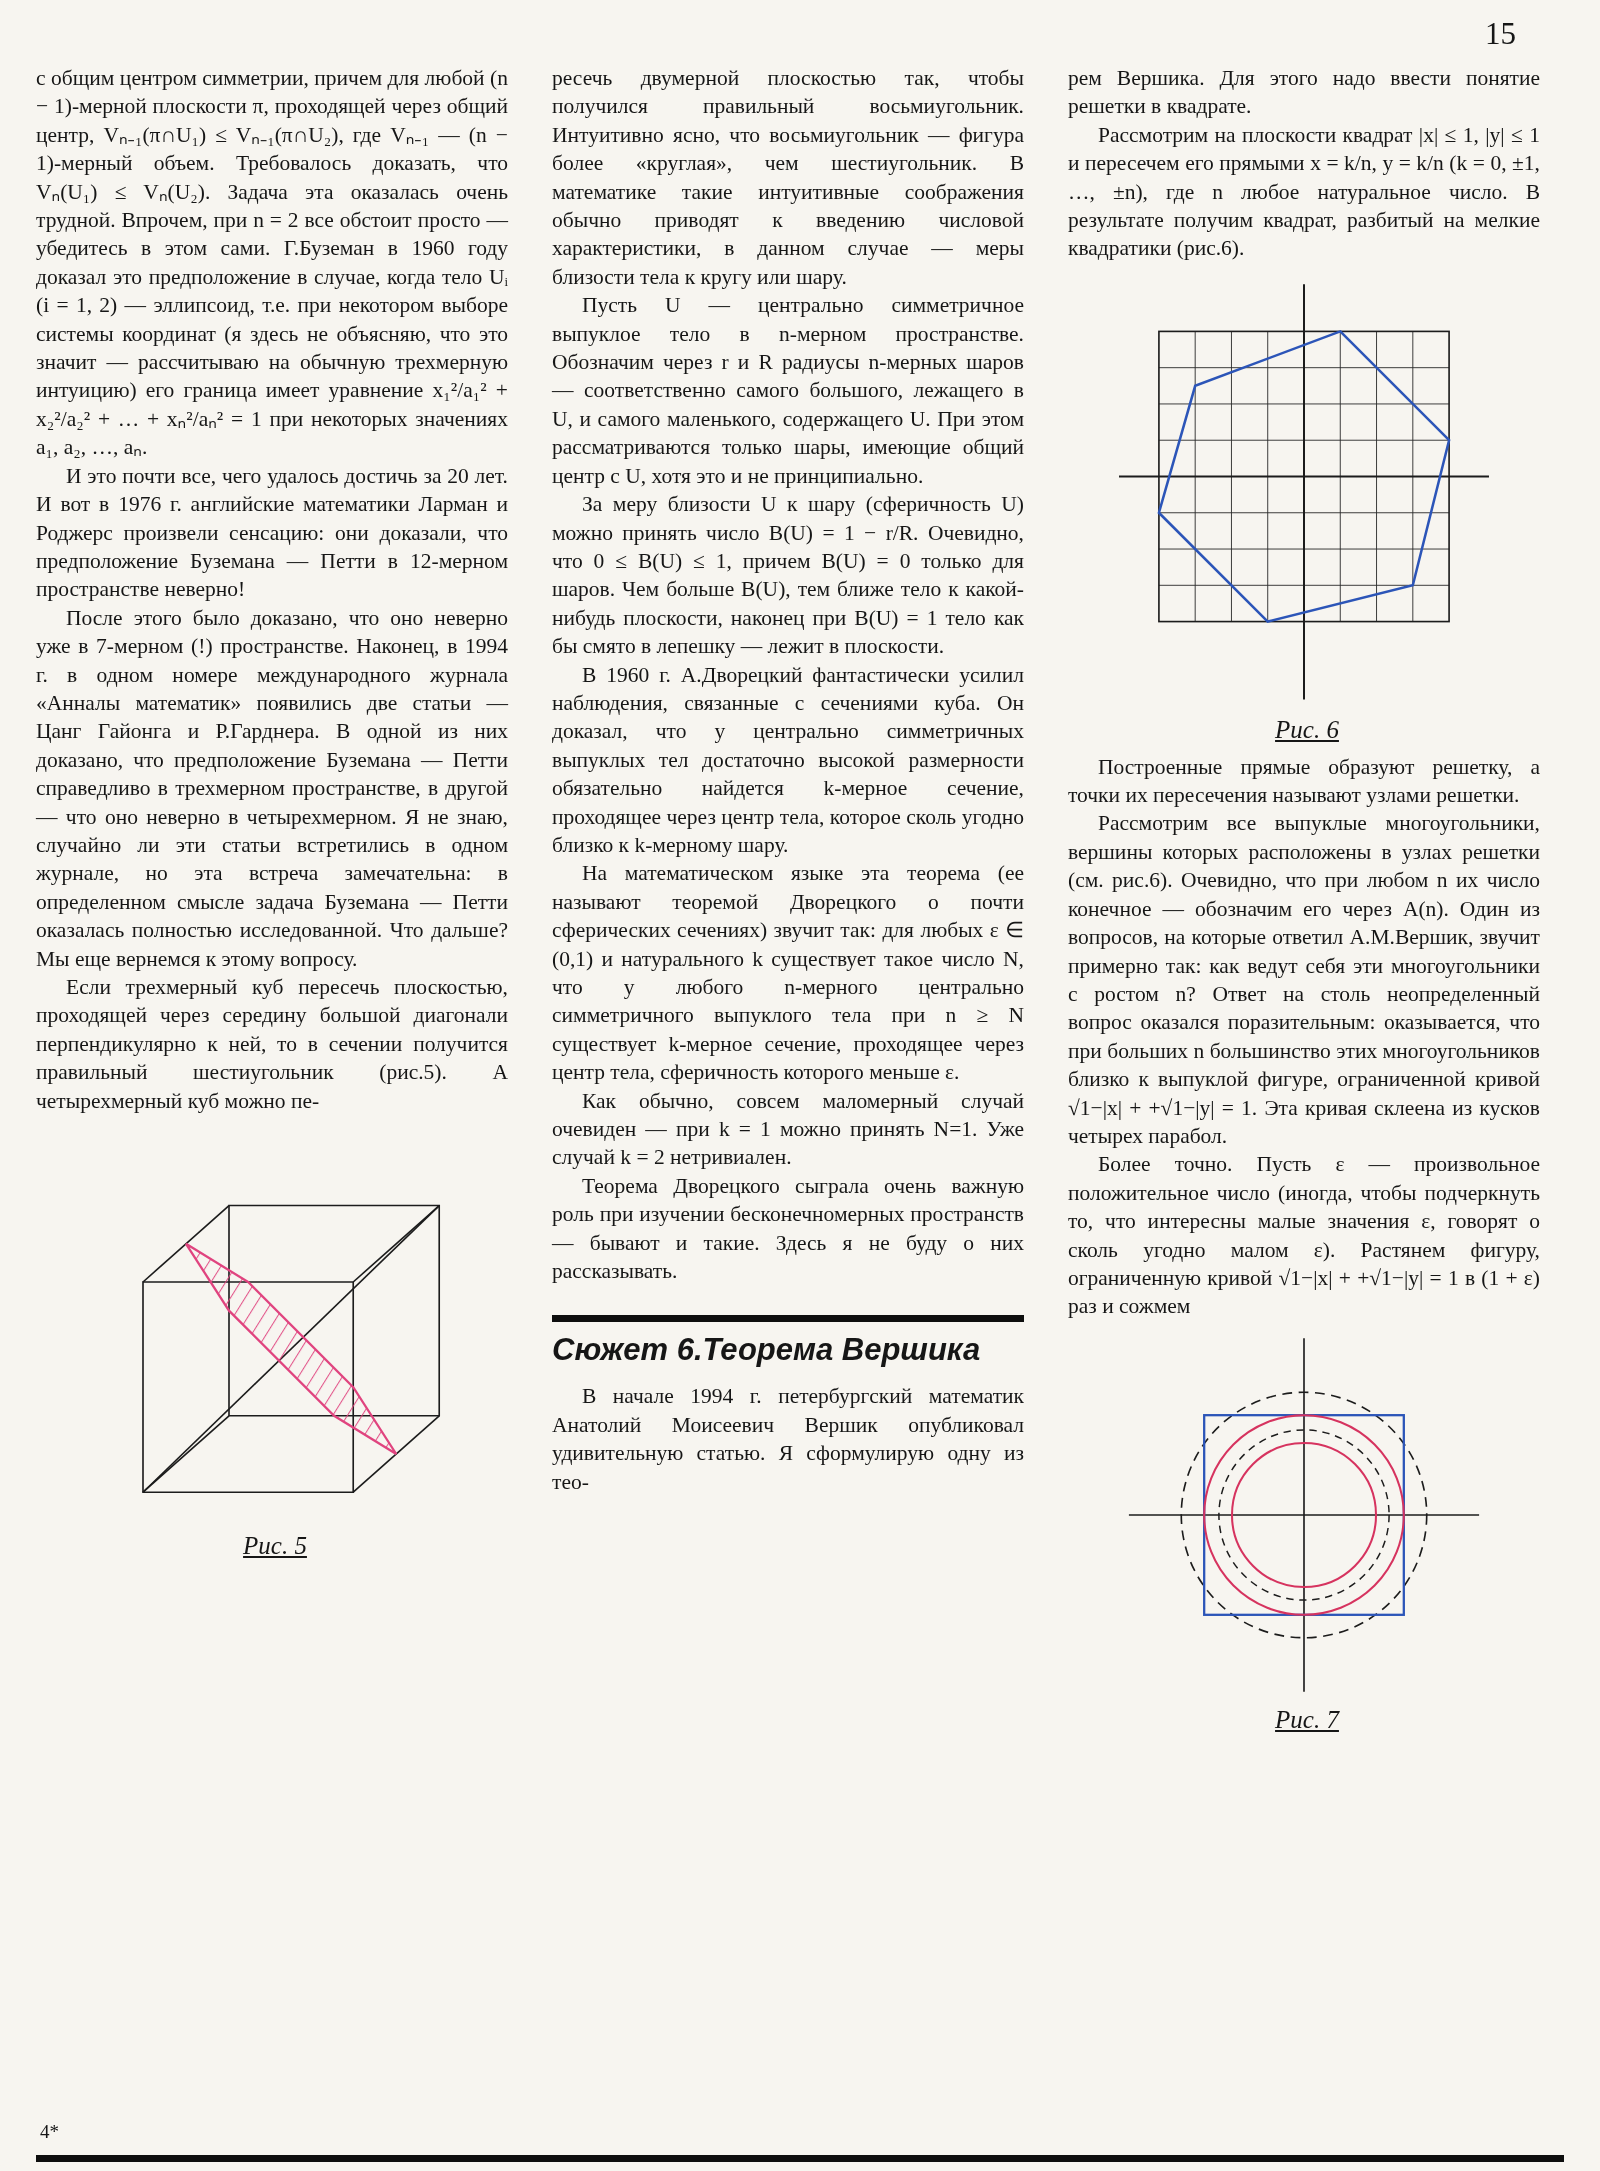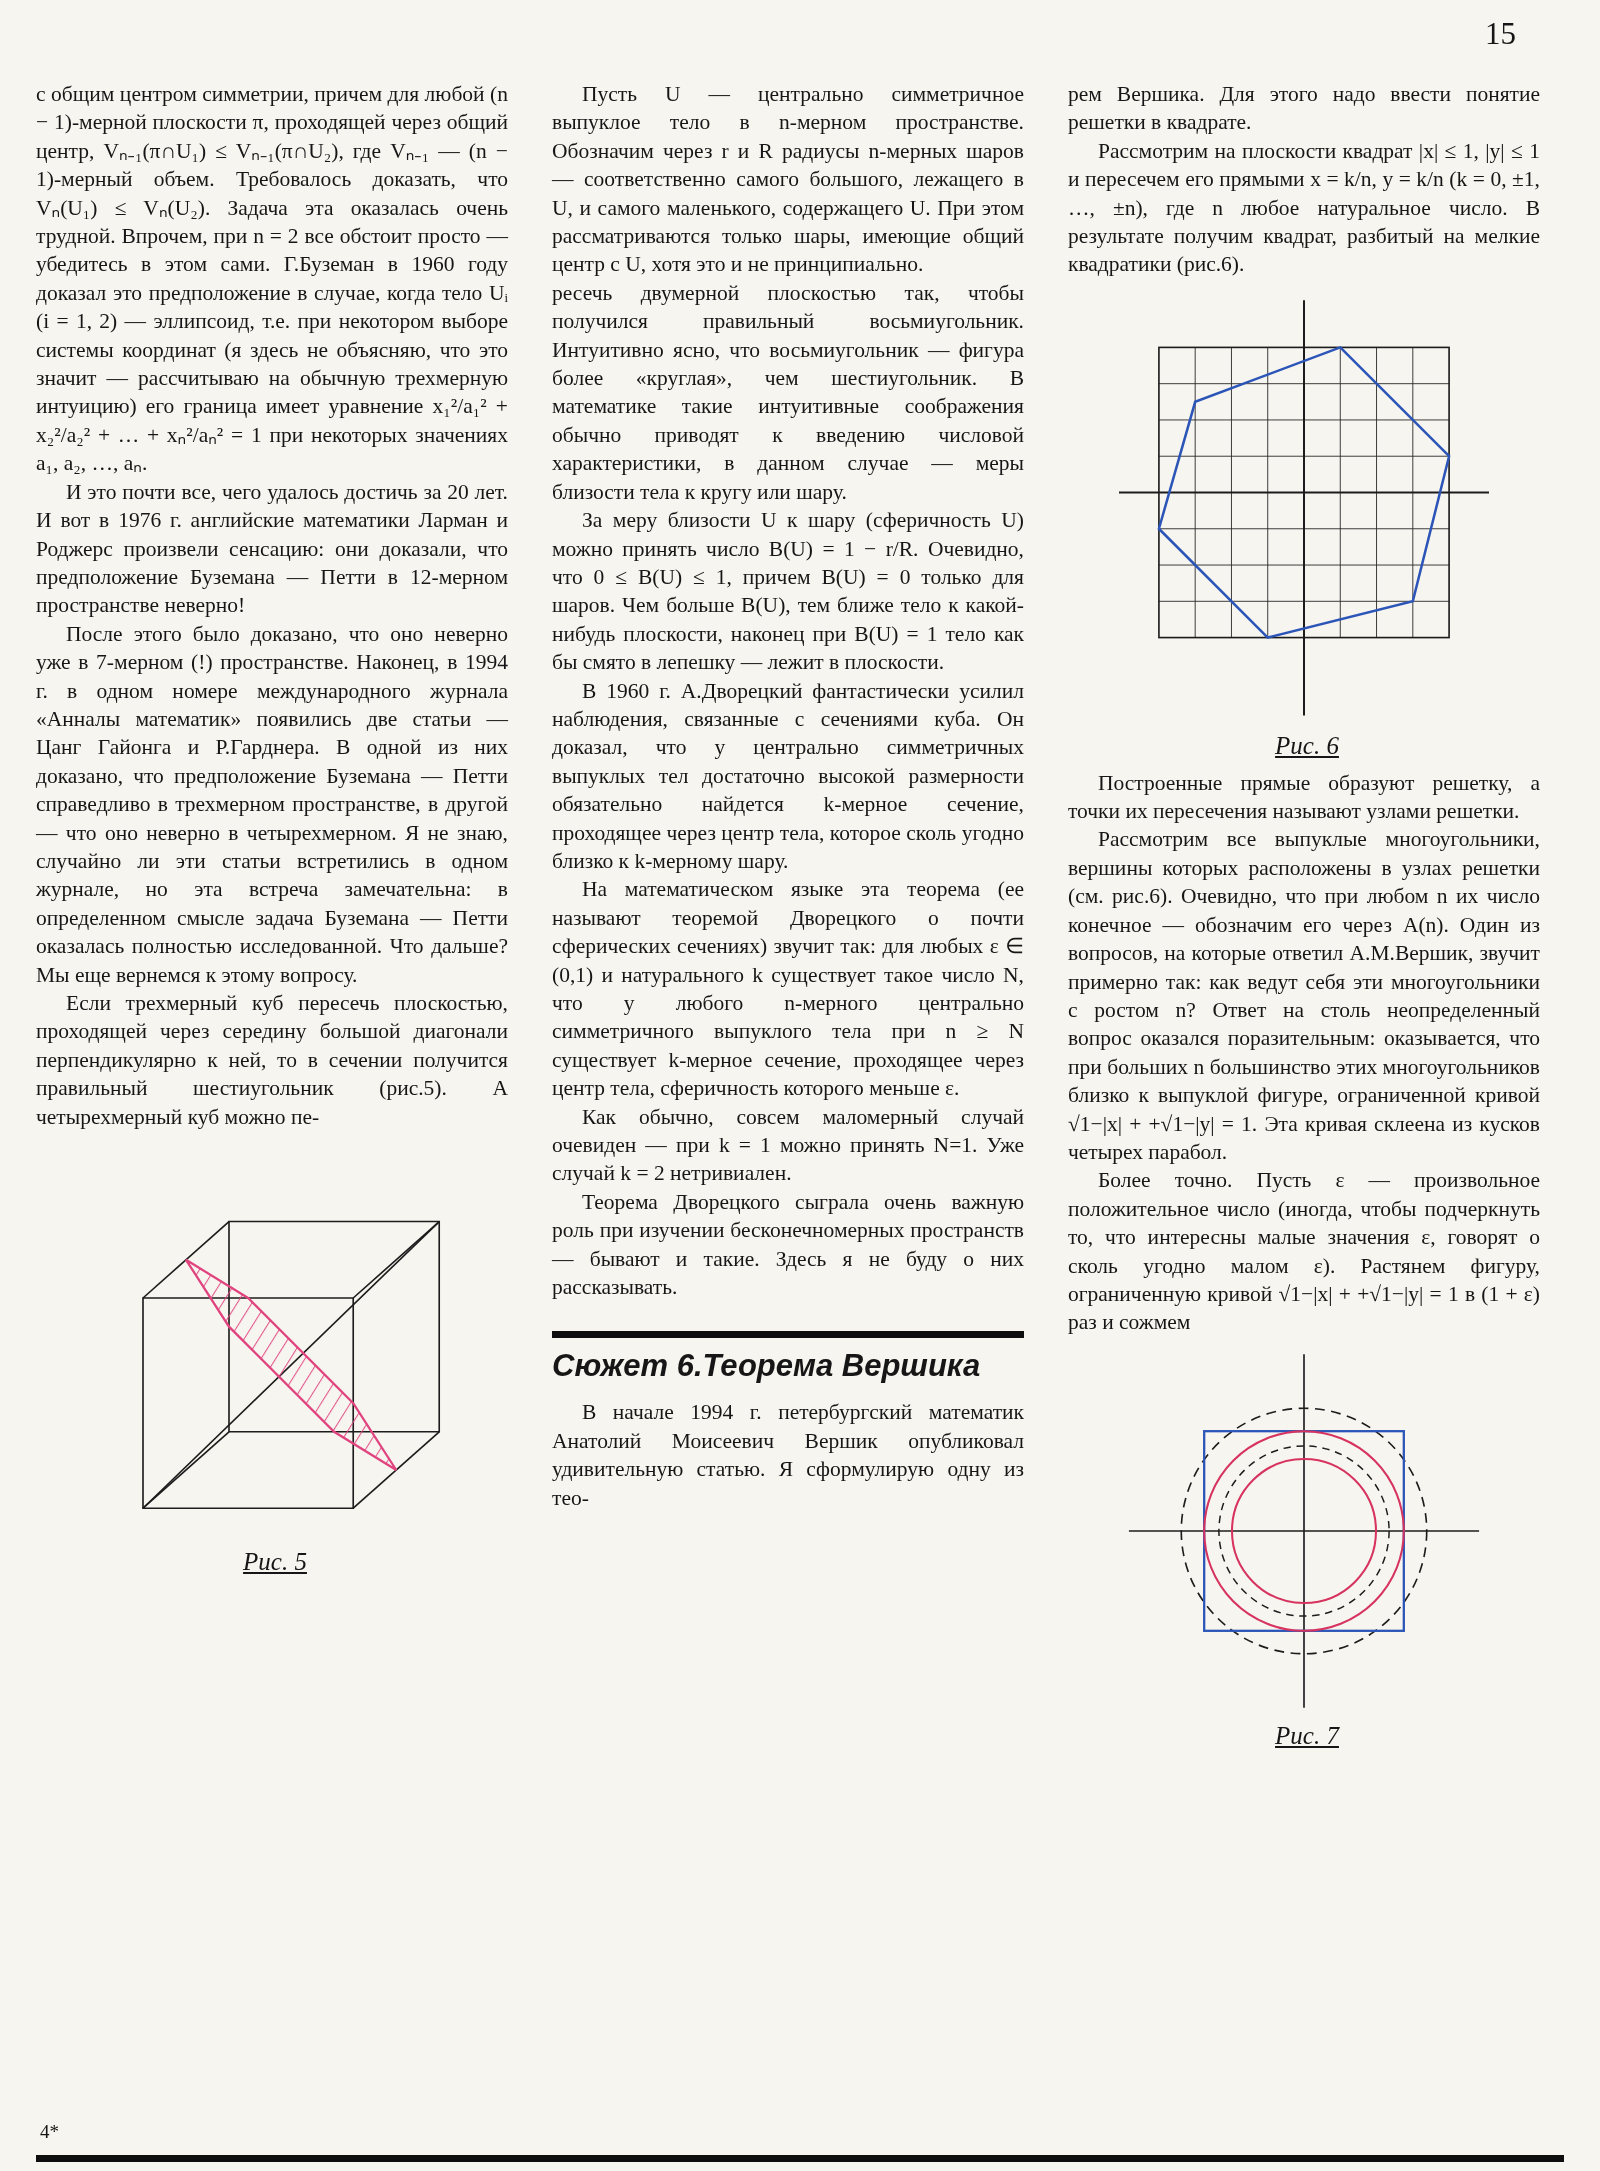--- a/index.html
+++ b/index.html
@@ -13,21 +13,21 @@
   }
   :root { --accent-blue:#2c55b8; --accent-pink:#e0447f; --circle-red:#d6335f; --ink:#1c1c1c; }
   .page { position:absolute; inset:0; padding:16px 36px 0 36px; }
   .header-row { position:relative; height:48px; }
   .header-title {
     position:absolute; left:0; right:0; top:6px;
     text-align:center; font-weight:bold; font-size:23px;
     letter-spacing:9px; word-spacing:16px;
   }
   .page-number { position:absolute; right:48px; top:0; font-size:31px; }
-  .columns { display:flex; gap:44px; margin-top:16px; }
+  .columns { display:flex; gap:44px; margin-top:0; }
   .col { width:472px; text-align:justify; font-size:21.5px; line-height:28.4px; }
   p.body { margin:0; }
   p.indent { text-indent:30px; }
   .section-heading { margin:30px 0 14px 0; }
   .heading-rule { height:7px; background:#0e0e0e; margin-bottom:9px; }
   .section-heading h2 {
     font-family:"Liberation Sans", sans-serif;
     font-style:italic; font-weight:bold;
     font-size:31px; line-height:37px; text-align:left;
   }
@@ -77,22 +77,22 @@
             <line x1="90" y1="160" x2="180" y2="80"></line>
             <line x1="90" y1="380" x2="400" y2="80"></line>
           </g>
           <polygon points="200,160 135,120 180,190 290,300 355,340 310,270" fill="url(#hatch)" class="pink-stroke" stroke-width="2.4" fill-opacity="0.9"></polygon>
         </svg>
       </figure>
       <p class="caption">Рис. 5</p>
     </div>
 
     <div class="col">
+      <p class="body">ресечь двумерной плоскостью так, чтобы получился правильный восьмиугольник. Интуитивно ясно, что восьмиугольник — фигура более «круглая», чем шестиугольник. В математике такие интуитивные соображения обычно приводят к введению числовой характеристики, в данном случае — меры близости тела к кругу или шару.</p>
       <p class="body indent">Пусть U — центрально симметричное выпуклое тело в n-мерном пространстве. Обозначим через r и R радиусы n-мерных шаров — соответственно самого большого, лежащего в U, и самого маленького, содержащего U. При этом рассматриваются только шары, имеющие общий центр с U, хотя это и не принципиально.</p>
-      <p class="body">ресечь двумерной плоскостью так, чтобы получился правильный восьмиугольник. Интуитивно ясно, что восьмиугольник — фигура более «круглая», чем шестиугольник. В математике такие интуитивные соображения обычно приводят к введению числовой характеристики, в данном случае — меры близости тела к кругу или шару.</p>
       <p class="body indent">За меру близости U к шару (сферичность U) можно принять число B(U) = 1 − r/R. Очевидно, что 0 ≤ B(U) ≤ 1, причем B(U) = 0 только для шаров. Чем больше B(U), тем ближе тело к какой-нибудь плоскости, наконец при B(U) = 1 тело как бы смято в лепешку — лежит в плоскости.</p>
       <p class="body indent">В 1960 г. А.Дворецкий фантастически усилил наблюдения, связанные с сечениями куба. Он доказал, что у центрально симметричных выпуклых тел достаточно высокой размерности обязательно найдется k-мерное сечение, проходящее через центр тела, которое сколь угодно близко к k-мерному шару.</p>
       <p class="body indent">На математическом языке эта теорема (ее называют теоремой Дворецкого о почти сферических сечениях) звучит так: для любых ε ∈ (0,1) и натурального k существует такое число N, что у любого n-мерного центрально симметричного выпуклого тела при n ≥ N существует k-мерное сечение, проходящее через центр тела, сферичность которого меньше ε.</p>
       <p class="body indent">Как обычно, совсем маломерный случай очевиден — при k = 1 можно принять N=1. Уже случай k = 2 нетривиален.</p>
       <p class="body indent">Теорема Дворецкого сыграла очень важную роль при изучении бесконечномерных пространств — бывают и такие. Здесь я не буду о них рассказывать.</p>
 
       <div class="section-heading">
         <div class="heading-rule"></div>
         <h2>Сюжет 6.Теорема Вершика</h2>
       </div>

